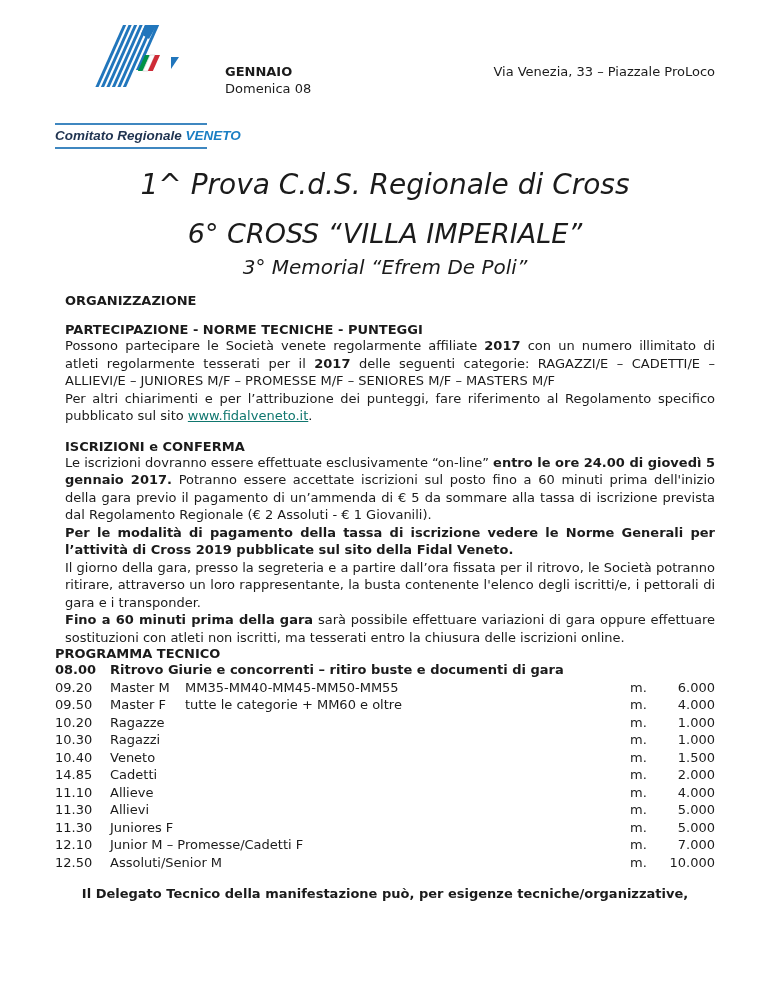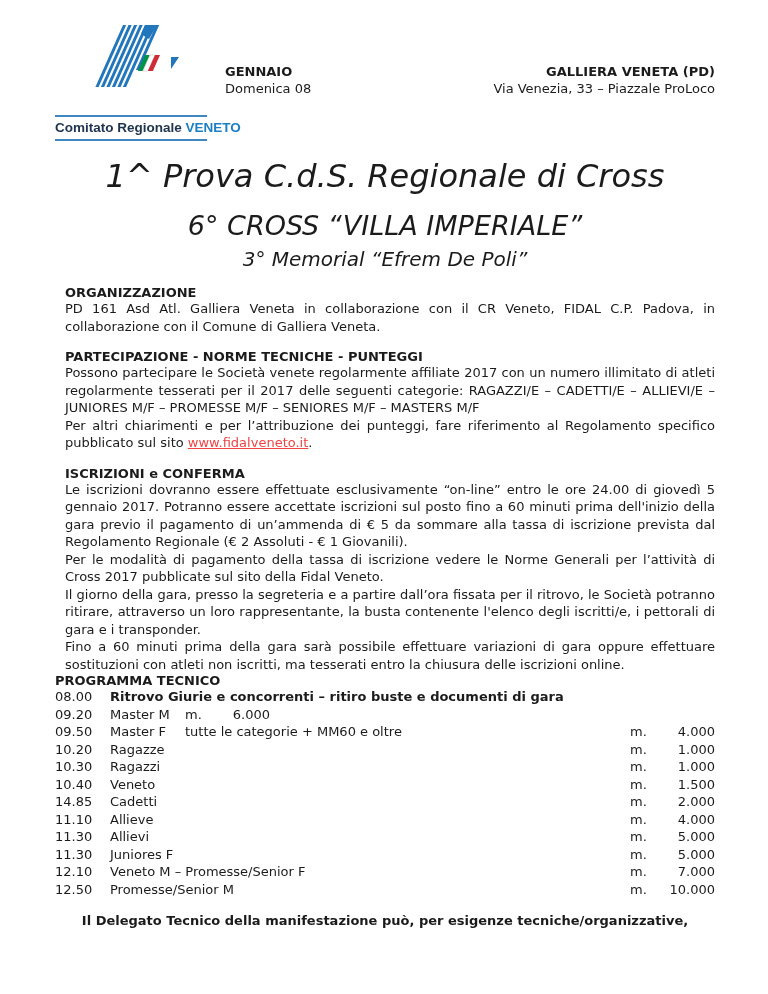--- a/index.html
+++ b/index.html
@@ -7,38 +7,38 @@
   body { width:768px; margin:0 auto; font-family:"DejaVu Sans","Liberation Sans",sans-serif; }
   .page {
     width:768px; height:994px; background:#ffffff; position:relative;
     padding:25px 53px 0 55px; color:#1b1b1b; overflow:hidden;
   }
   
   .hdr { display:flex; align-items:flex-start; }
   .logo-block { width:170px; flex:0 0 auto; }
   .logo-art { margin-left:28px; }
   .fed-name { font-size:10px; letter-spacing:1.2px; color:#63656a; line-height:13px; margin-top:4px; white-space:nowrap; }
-  .comm-wrap { border-top:2px solid #3f87c0; border-bottom:2px solid #3f87c0; margin-top:8px; padding:3px 0 4px 0; width:152px; }
+  .comm-wrap { border-top:2px solid #3f87c0; border-bottom:2px solid #3f87c0; margin-top:16px; padding:3px 0 4px 0; width:152px;font-style:italic; }
   .comm-line { font-size:13.5px; font-weight:bold; color:#1f3350; white-space:nowrap; font-family:"Liberation Sans",sans-serif; }
   .comm-line .region { color:#1b7fc4; }
   .hdr-mid { flex:1 1 auto; text-align:left; padding-top:38px; font-size:13px; line-height:17px; }
   .hdr-mid .month { font-weight:bold; }
   .hdr-right { flex:0 0 auto; text-align:right; padding-top:38px; font-size:13px; line-height:17px; }
   .hdr-right .venue { font-weight:bold; }
   
   .titles { text-align:center; margin-top:18px; font-style:italic; }
-  .t-main { font-size:32px; line-height:35px; }
+  .t-main { font-size:28px; line-height:35px; }
   .t-cross { font-size:27px; margin-top:16px; }
   .t-mem { font-size:20px; margin-top:6px; }
   
   .sec { margin-top:14px;margin-left:10px; }
   .sec h3 { font-size:13px; font-weight:bold; }
   .sec p { font-size:13px; line-height:17.5px; text-align:justify; }
-  .b { font-weight:normal; }
-  a.doclink { color:#ef4444; text-decoration:underline; }
+  .b { font-weight:bold; }
+  a.doclink { color:#0f766e; text-decoration:underline; }
   
   .prog { }
   .prog h3 { font-size:13px; font-weight:bold; }
   .prow { display:flex; font-size:13px; line-height:17.5px; }
   .pt { flex:0 0 55px; }
   .pc { flex:0 0 auto; min-width:75px; white-space:nowrap; }
   .pd { flex:1 1 0; min-width:0; white-space:nowrap; overflow:hidden; }
   .pu { flex:0 0 28px; }
   .pm { flex:0 0 57px; text-align:right; }
   .ritrovo-label { font-weight:bold; }
@@ -76,61 +76,60 @@
         <div class="comm-line">
           <span>Comitato Regionale </span><span class="region">VENETO</span>
         </div>
       </div>
     </div>
     <div class="hdr-mid">
       <div class="month">GENNAIO</div>
       <div>Domenica 08</div>
     </div>
     <div class="hdr-right">
-      <div class="venue">GALLIERA VENETA (PD)</div>
       <div>Via Venezia, 33 – Piazzale ProLoco</div>
     </div>
   </div>
 
   <div class="titles">
     <div class="t-main">
       <div>1^ Prova C.d.S. Regionale di Cross</div>
     </div>
     <div class="t-cross">6° CROSS “VILLA IMPERIALE”</div>
     <div class="t-mem">3° Memorial “Efrem De Poli”</div>
   </div>
 
   <div class="sec">
     <h3>ORGANIZZAZIONE</h3>
-    <p>PD 161 Asd Atl. Galliera Veneta in collaborazione con il CR Veneto, FIDAL C.P. Padova, in collaborazione con il Comune di Galliera Veneta.</p>
   </div>
 
   <div class="sec">
     <h3>PARTECIPAZIONE - NORME TECNICHE - PUNTEGGI</h3>
     <p><span>Possono partecipare le Società venete regolarmente affiliate </span><span class="b">2017</span><span> con un numero illimitato di atleti regolarmente tesserati per il </span><span class="b">2017</span><span> delle seguenti categorie: RAGAZZI/E – CADETTI/E – ALLIEVI/E – JUNIORES M/F – PROMESSE M/F – SENIORES M/F – MASTERS M/F</span></p>
     <p><span>Per altri chiarimenti e per l’attribuzione dei punteggi, fare riferimento al Regolamento specifico pubblicato sul sito </span><a class="doclink" href="#">www.fidalveneto.it</a><span>.</span></p>
   </div>
 
   <div class="sec">
     <h3>ISCRIZIONI e CONFERMA</h3>
     <p><span>Le iscrizioni dovranno essere effettuate esclusivamente “on-line” </span><span class="b">entro le ore 24.00 di giovedì 5 gennaio 2017.</span><span> Potranno essere accettate iscrizioni sul posto fino a 60 minuti prima dell'inizio della gara previo il pagamento di un’ammenda di € 5 da sommare alla tassa di iscrizione prevista dal Regolamento Regionale (€ 2 Assoluti - € 1 Giovanili).</span></p>
-    <p class="b">Per le modalità di pagamento della tassa di iscrizione vedere le Norme Generali per l’attività di Cross 2017 pubblicate sul sito della Fidal Veneto.</p>
+    <p class="b">Per le modalità di pagamento della tassa di iscrizione vedere le Norme Generali per l’attività di Cross 2019 pubblicate sul sito della Fidal Veneto.</p>
     <p>Il giorno della gara, presso la segreteria e a partire dall’ora fissata per il ritrovo, le Società potranno ritirare, attraverso un loro rappresentante, la busta contenente l'elenco degli iscritti/e, i pettorali di gara e i transponder.</p>
     <p><span class="b">Fino a 60 minuti prima della gara</span><span> sarà possibile effettuare variazioni di gara oppure effettuare sostituzioni con atleti non iscritti, ma tesserati entro la chiusura delle iscrizioni online.</span></p>
   </div>
 
   <div class="prog">
     <h3>PROGRAMMA TECNICO</h3>
     <div class="prow">
       <span class="pt b">08.00</span>
       <span class="ritrovo-label">Ritrovo Giurie e concorrenti – ritiro buste e documenti di gara</span>
     </div>
     <div class="prow">
         <span class="pt">09.20</span>
         <span class="pc">Master M</span>
+        <span class="pd">MM35-MM40-MM45-MM50-MM55</span>
         <span class="pu">m.</span>
         <span class="pm">6.000</span>
       </div>
     <div class="prow">
         <span class="pt">09.50</span>
         <span class="pc">Master F</span>
         <span class="pd">tutte le categorie + MM60 e oltre</span>
         <span class="pu">m.</span>
         <span class="pm">4.000</span>
       </div>
@@ -178,28 +177,28 @@
       </div>
     <div class="prow">
         <span class="pt">11.30</span>
         <span class="pc">Juniores F</span>
         <span class="pd"></span>
         <span class="pu">m.</span>
         <span class="pm">5.000</span>
       </div>
     <div class="prow">
         <span class="pt">12.10</span>
-        <span class="pc">Veneto M – Promesse/Senior F</span>
+        <span class="pc">Junior M – Promesse/Cadetti F</span>
         <span class="pd"></span>
         <span class="pu">m.</span>
         <span class="pm">7.000</span>
       </div>
     <div class="prow">
         <span class="pt">12.50</span>
-        <span class="pc">Promesse/Senior M</span>
+        <span class="pc">Assoluti/Senior M</span>
         <span class="pd"></span>
         <span class="pu">m.</span>
         <span class="pm">10.000</span>
       </div>
   </div>
 
   <div class="note">
     <div>Il Delegato Tecnico della manifestazione può, per esigenze tecniche/organizzative,</div>
 
   </div>

